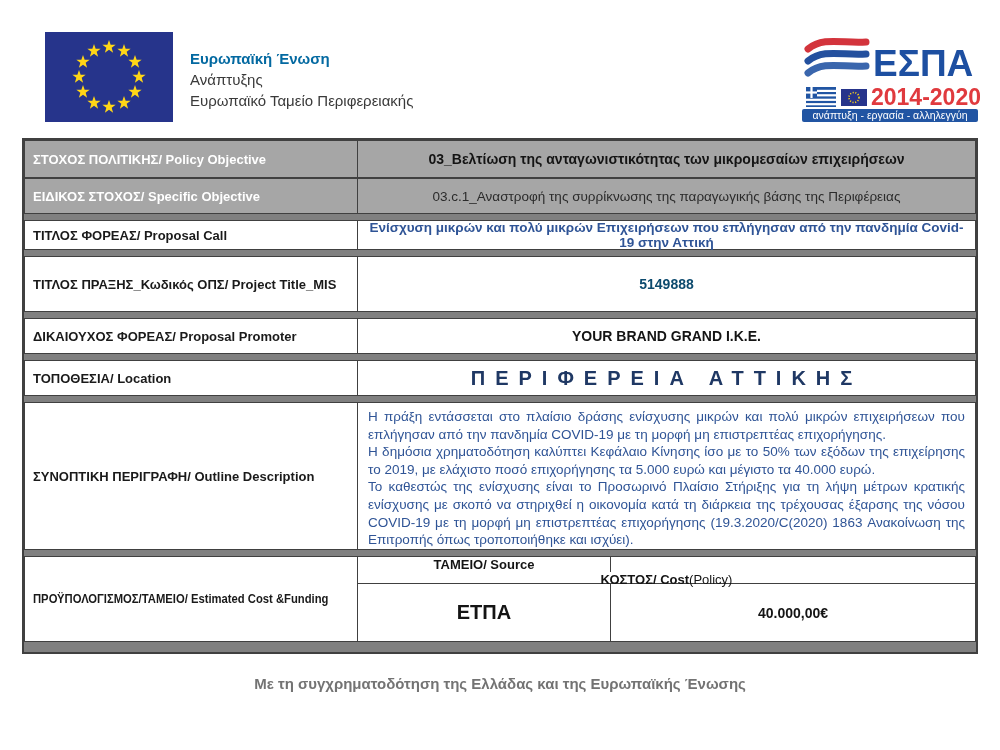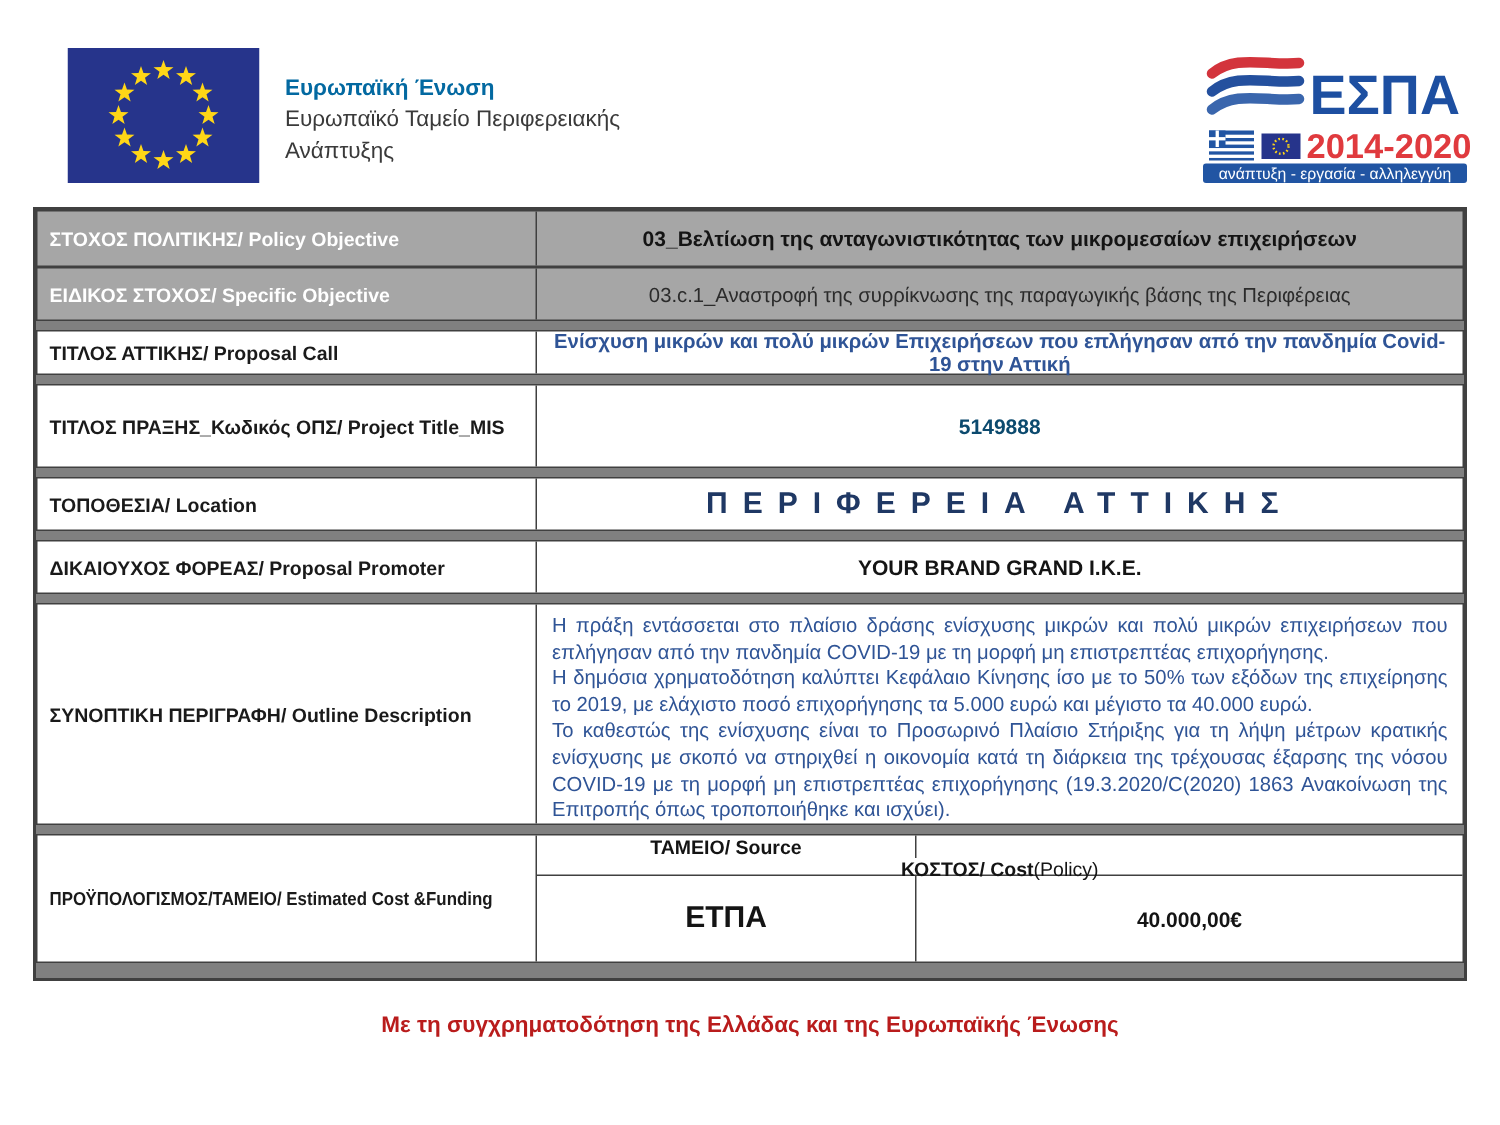--- a/index.html
+++ b/index.html
@@ -43,21 +43,21 @@
   .budget-vrow{display:flex;flex:1;}
   .bcol1{width:253px;min-width:253px;border-right:1px solid #404040;display:flex;align-items:center;justify-content:center;box-sizing:border-box;}
   .bcol2{flex:1;display:flex;align-items:center;justify-content:center;text-align:center;}
   .bh{font-weight:bold;font-size:13px;color:#141414;}
   .bh .norm{font-weight:normal;}
   .fund-value{font-weight:bold;font-size:20px;color:#141414;}
   .cost-value{font-weight:bold;font-size:14px;color:#141414;}
   .narrow-label{font-size:12.5px;transform:scaleX(0.9);transform-origin:left center;white-space:nowrap;}
 
   
-  .footer-note{position:absolute;left:0;top:675px;width:1000px;text-align:center;font-weight:bold;font-size:15px;color:#b91c1c;}
+  .footer-note{position:absolute;left:0;top:675px;width:1000px;text-align:center;font-weight:bold;font-size:15px;color:#737373;}
 </style>
 </head>
 <body>
 
 <div class="eu-flag">
   <svg width="128" height="90" viewBox="0 0 128 90">
     <rect x="0" y="0" width="128" height="90" fill="#26348b"></rect>
     <defs>
       <path id="st" d="M0,-7 L1.65,-2.27 6.66,-2.16 2.66,0.87 4.11,5.66 0,2.8 -4.11,5.66 -2.66,0.87 -6.66,-2.16 -1.65,-2.27 Z" fill="#ffd617"></path>
     </defs>
@@ -71,22 +71,22 @@
     <use href="#st" transform="translate(49,71)"></use>
     <use href="#st" transform="translate(38,60)"></use>
     <use href="#st" transform="translate(34,45)"></use>
     <use href="#st" transform="translate(38,30)"></use>
     <use href="#st" transform="translate(49,19)"></use>
   </svg>
 </div>
 
 <div class="eu-textblock">
   <div class="b">Ευρωπαϊκή Ένωση</div>
+  <div>Ανάπτυξης</div>
   <div>Ευρωπαϊκό Ταμείο Περιφερειακής</div>
-  <div>Ανάπτυξης</div>
 </div>
 
 <div class="espa-logo">
   <svg width="180" height="90" viewBox="0 0 180 90">
 
     <path d="M8,17 C24,4 44,12 66,10" stroke="#d3343c" stroke-width="7" fill="none" stroke-linecap="round"></path>
     <path d="M8,29 C24,16 44,24 66,22" stroke="#24509e" stroke-width="7" fill="none" stroke-linecap="round"></path>
     <path d="M8,41 C24,28 44,36 66,34" stroke="#3a66ad" stroke-width="7" fill="none" stroke-linecap="round"></path>
 
     <text x="73" y="44" font-family="Liberation Sans, sans-serif" font-size="37" font-weight="bold" fill="#1d4fa1">ΕΣΠΑ</text>
@@ -120,37 +120,37 @@
     <div class="lcell">ΣΤΟΧΟΣ ΠΟΛΙΤΙΚΗΣ/ Policy Objective</div>
     <div class="vcell v1">03_Βελτίωση της ανταγωνιστικότητας των μικρομεσαίων επιχειρήσεων</div>
   </div>
 
   <div class="trow gray r2">
     <div class="lcell">ΕΙΔΙΚΟΣ ΣΤΟΧΟΣ/ Specific Objective</div>
     <div class="vcell v2">03.c.1_Αναστροφή της συρρίκνωσης της παραγωγικής βάσης της Περιφέρειας</div>
   </div>
 
   <div class="trow r3">
-    <div class="lcell">ΤΙΤΛΟΣ ΑΤΤΙΚΗΣ/ Proposal Call</div>
+    <div class="lcell">ΤΙΤΛΟΣ ΦΟΡΕΑΣ/ Proposal Call</div>
     <div class="vcell v3">Ενίσχυση μικρών και πολύ μικρών Επιχειρήσεων που επλήγησαν από την πανδημία Covid-19 στην Αττική</div>
   </div>
 
   <div class="trow r4">
     <div class="lcell">ΤΙΤΛΟΣ ΠΡΑΞΗΣ_Κωδικός ΟΠΣ/ Project Title_MIS</div>
     <div class="vcell v4">5149888</div>
   </div>
 
+  <div class="trow r5">
+    <div class="lcell">ΔΙΚΑΙΟΥΧΟΣ ΦΟΡΕΑΣ/ Proposal Promoter</div>
+    <div class="vcell v5">YOUR BRAND GRAND Ι.Κ.Ε.</div>
+  </div>
+
   <div class="trow r6">
     <div class="lcell">ΤΟΠΟΘΕΣΙΑ/ Location</div>
     <div class="vcell v6">ΠΕΡΙΦΕΡΕΙΑ ΑΤΤΙΚΗΣ</div>
-  </div>
-
-  <div class="trow r5">
-    <div class="lcell">ΔΙΚΑΙΟΥΧΟΣ ΦΟΡΕΑΣ/ Proposal Promoter</div>
-    <div class="vcell v5">YOUR BRAND GRAND Ι.Κ.Ε.</div>
   </div>
 
   <div class="trow rdesc">
     <div class="lcell">ΣΥΝΟΠΤΙΚΗ ΠΕΡΙΓΡΑΦΗ/ Outline Description</div>
     <div class="desc-cell">
       <p>Η πράξη εντάσσεται στο πλαίσιο δράσης ενίσχυσης μικρών και πολύ μικρών επιχειρήσεων που επλήγησαν από την πανδημία COVID-19 με τη μορφή μη επιστρεπτέας επιχορήγησης.</p>
       <p>Η δημόσια χρηματοδότηση καλύπτει Κεφάλαιο Κίνησης ίσο με το 50% των εξόδων της επιχείρησης το 2019, με ελάχιστο ποσό επιχορήγησης τα 5.000 ευρώ και μέγιστο τα 40.000 ευρώ.</p>
       <p>Το καθεστώς της ενίσχυσης είναι το Προσωρινό Πλαίσιο Στήριξης για τη λήψη μέτρων κρατικής ενίσχυσης με σκοπό να στηριχθεί η οικονομία κατά τη διάρκεια της τρέχουσας έξαρσης της νόσου COVID-19 με τη μορφή μη επιστρεπτέας επιχορήγησης (19.3.2020/C(2020) 1863 Ανακοίνωση της Επιτροπής όπως τροποποιήθηκε και ισχύει).</p>
     </div>
   </div>

